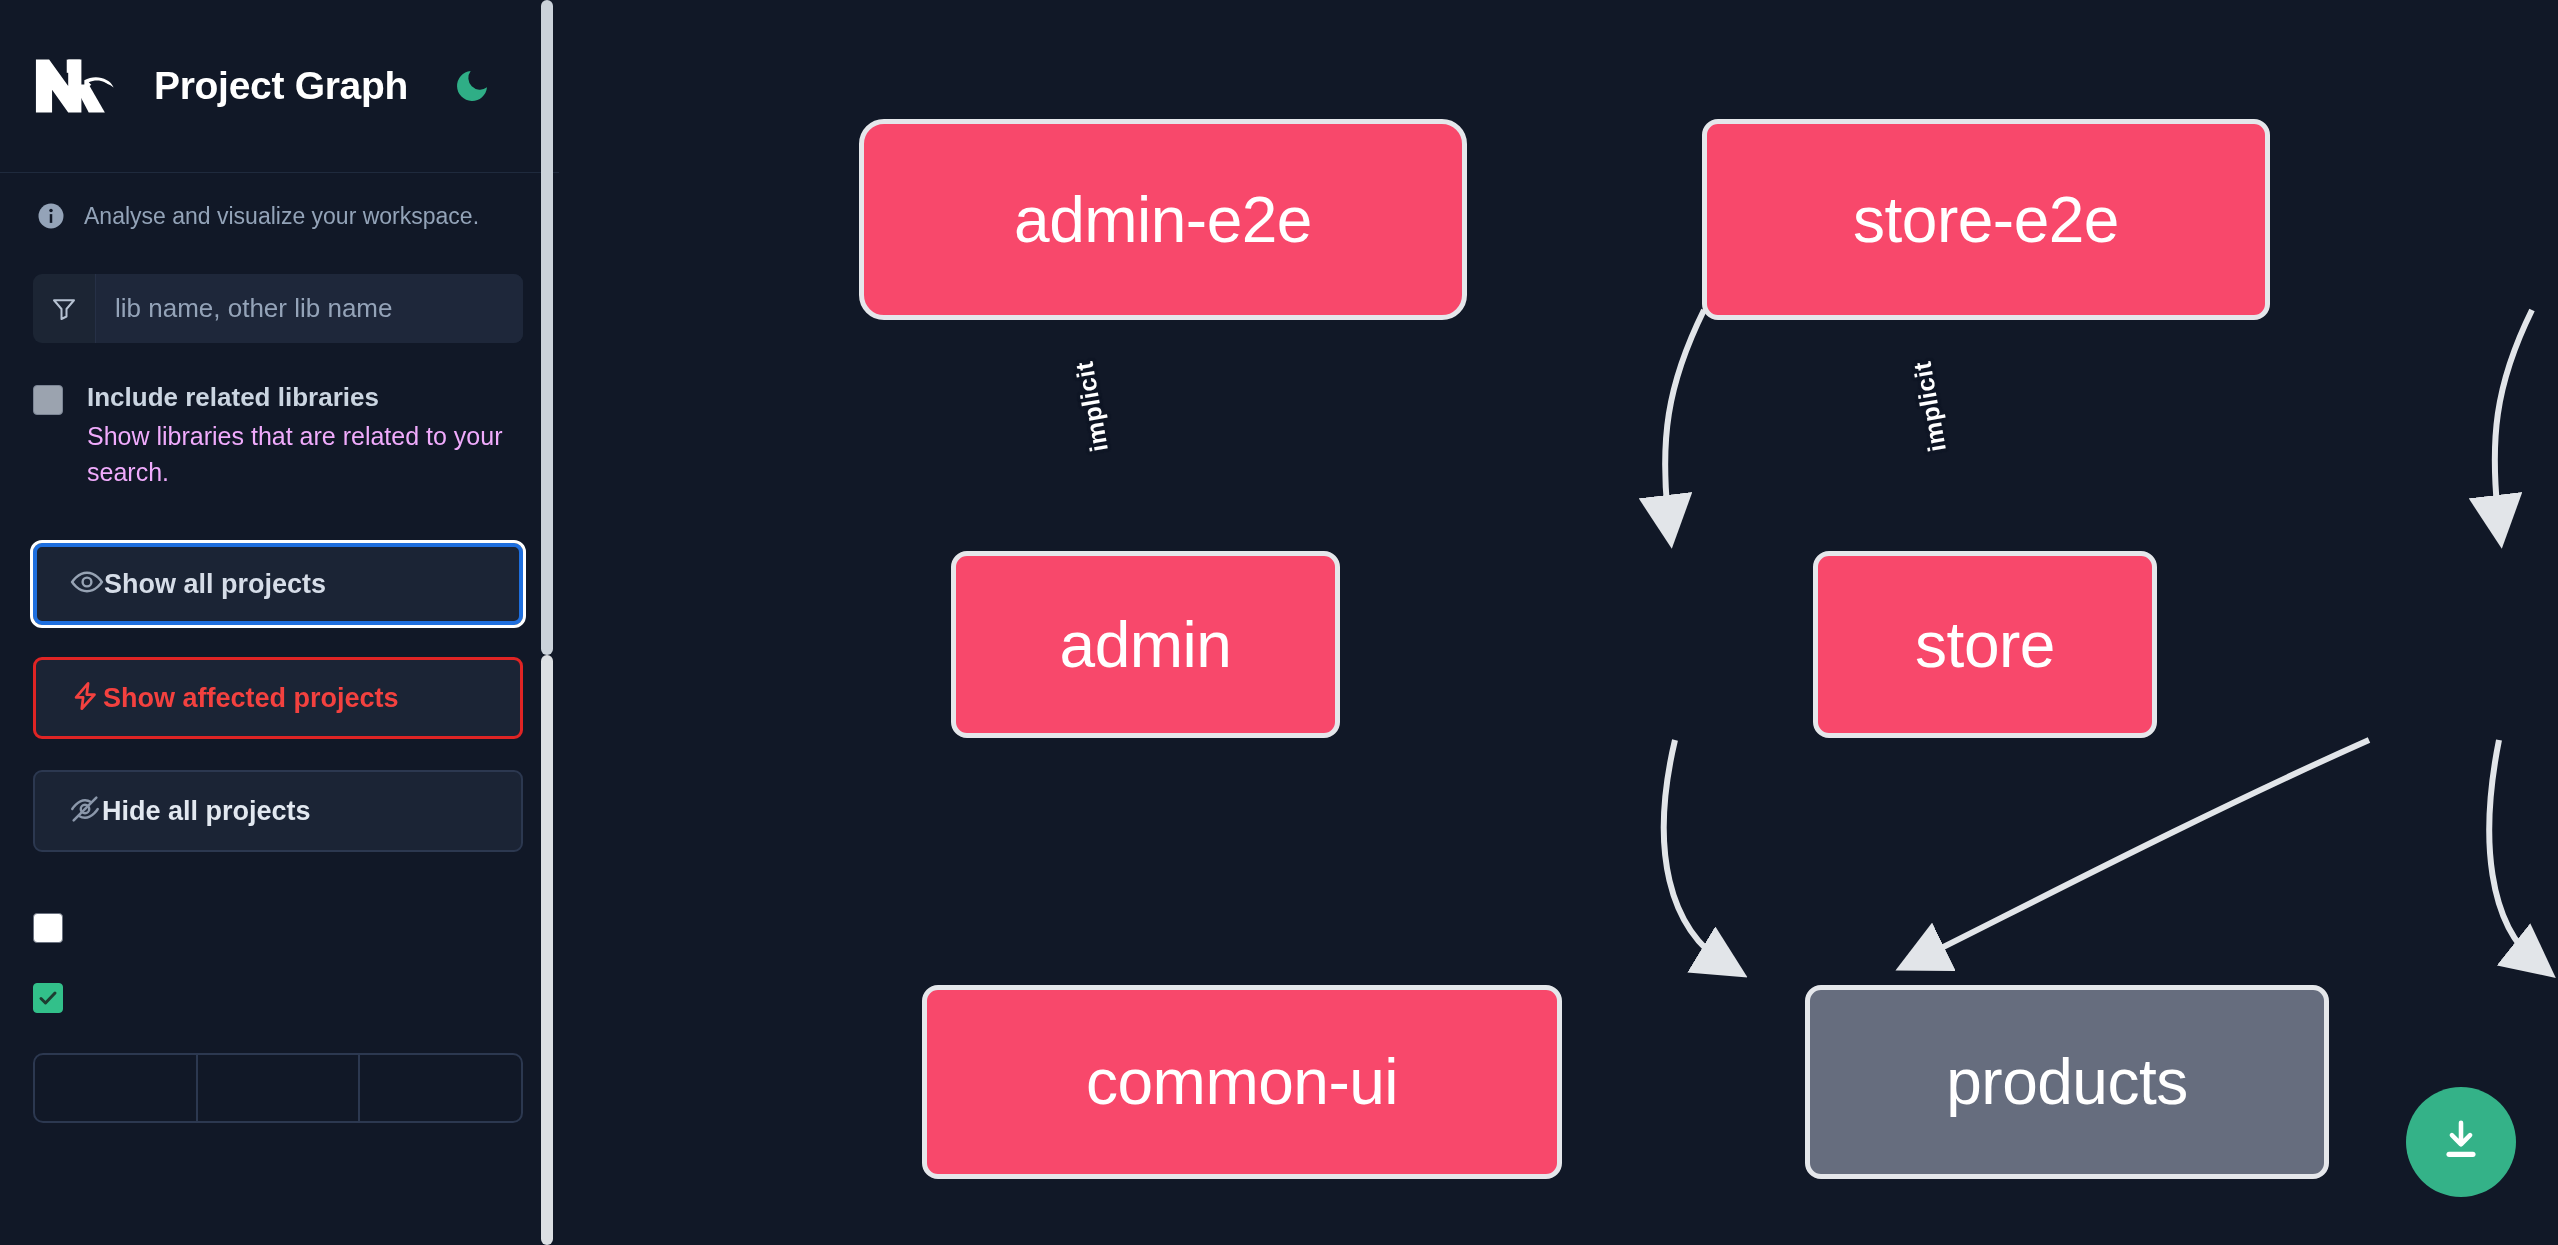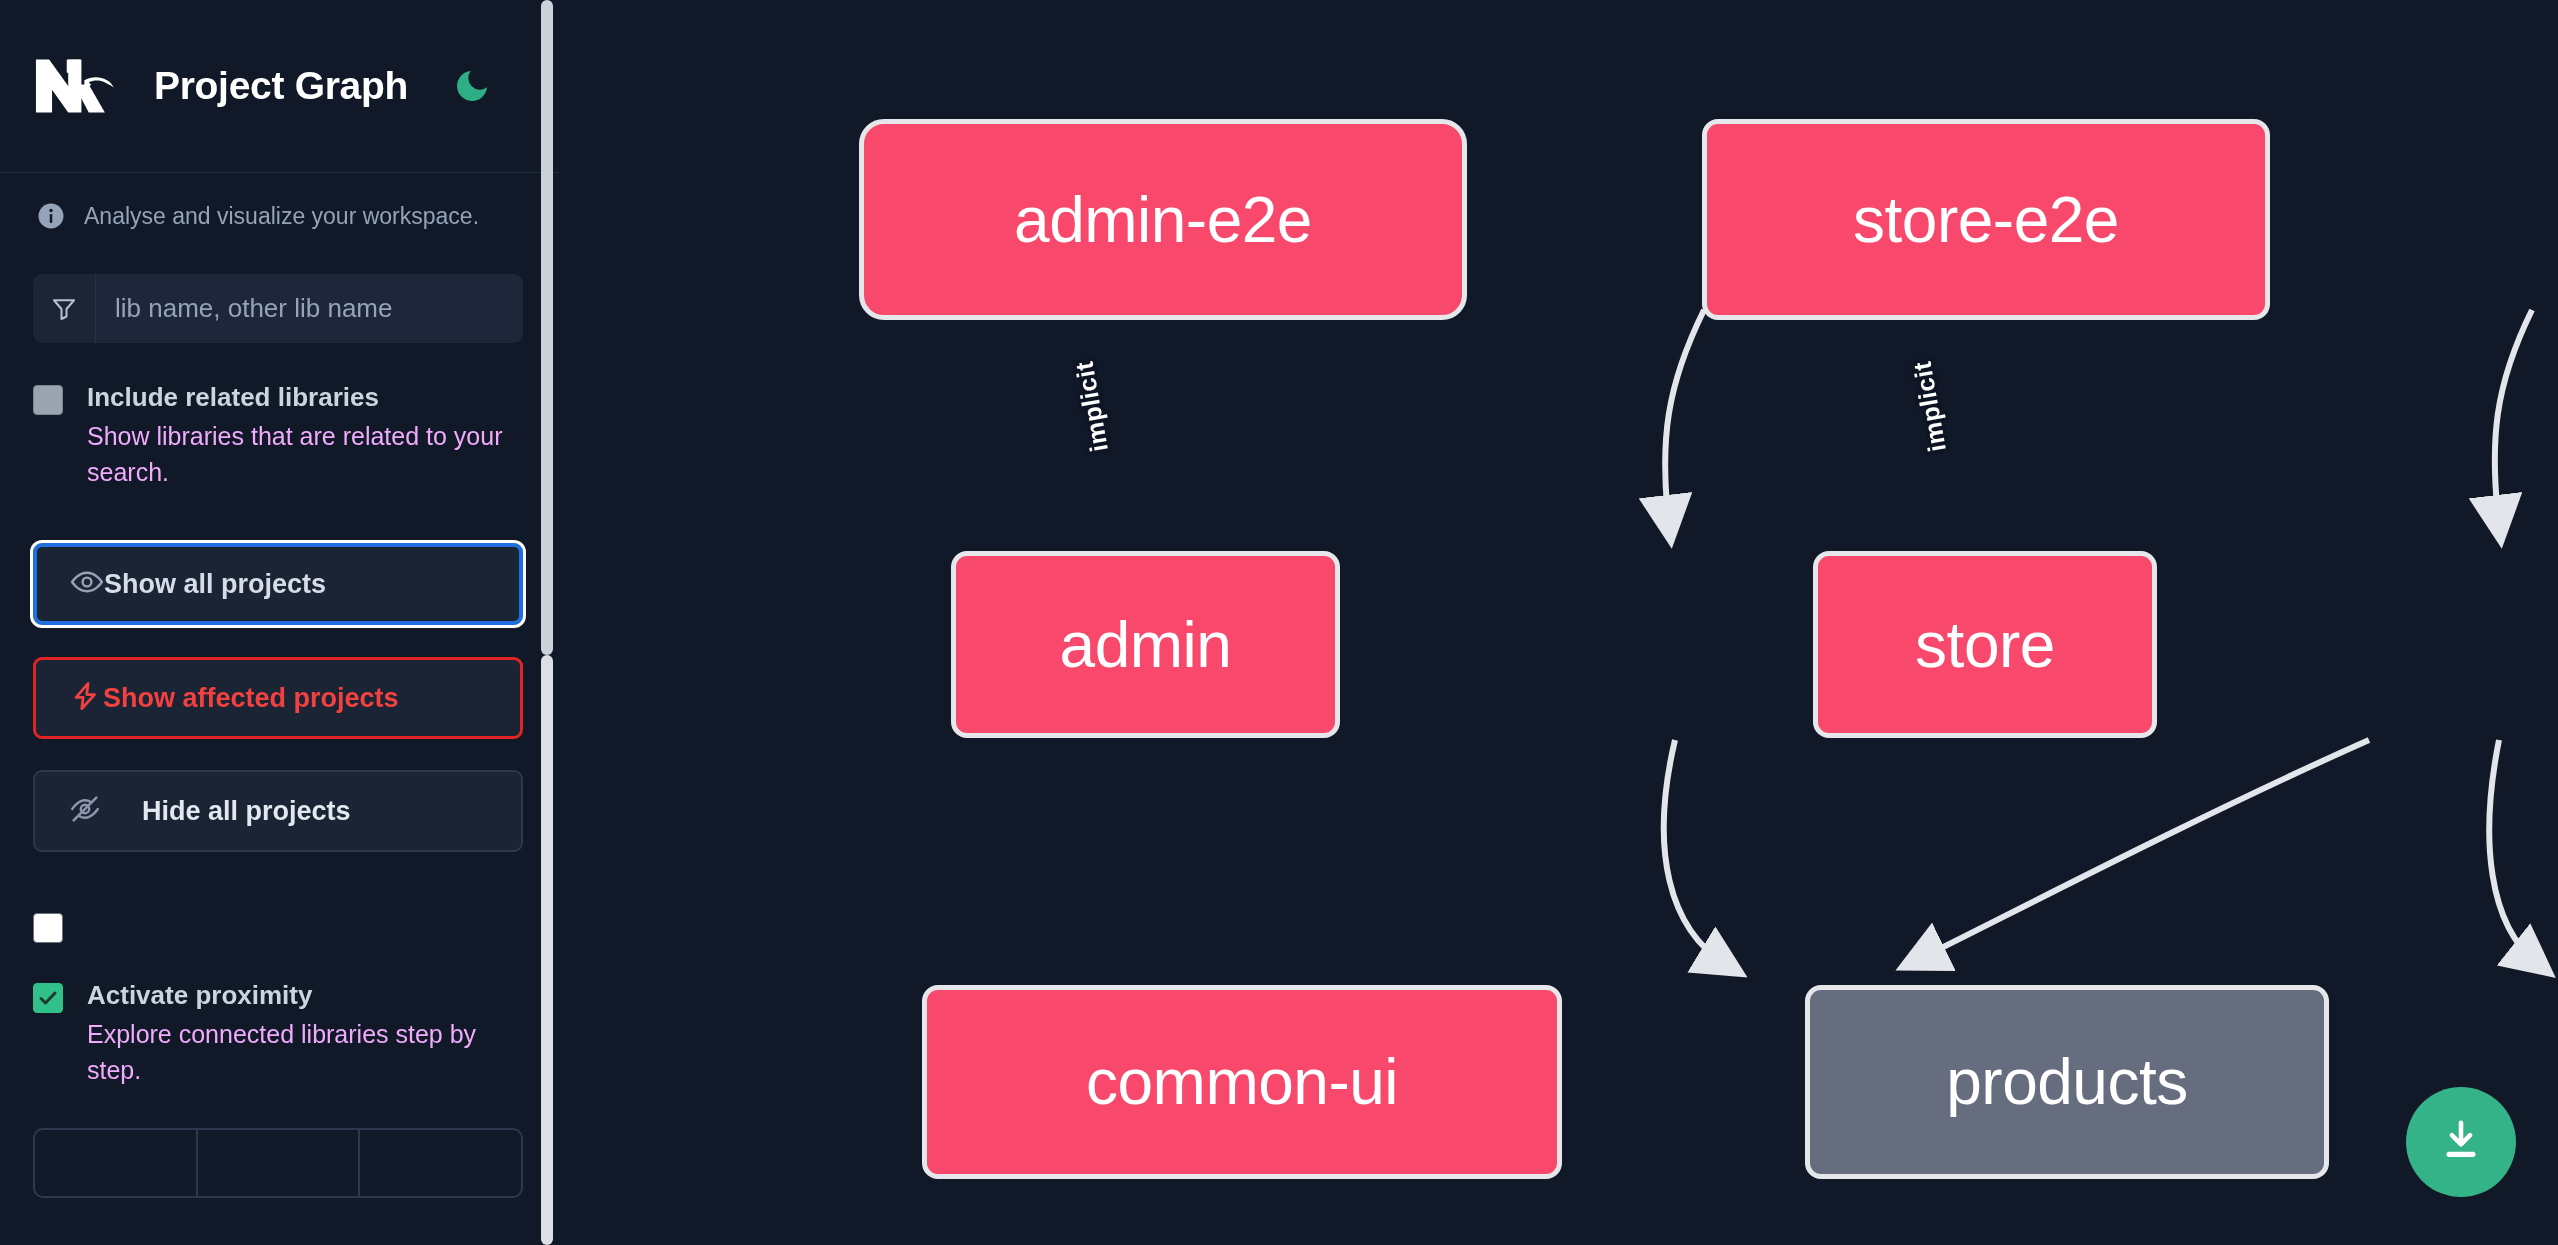--- a/index.html
+++ b/index.html
@@ -103,21 +103,21 @@
   .btn.show-all {
     margin-top: 53px;
     border: 4px solid #1f6fde;
     outline: 3px solid #ffffff;
     outline-offset: 0px;
   }
   .btn.show-all .btn-label { color: #d6dde8; }
   .btn.affected { margin-top: 32px; border: 3px solid #e02424; }
   .btn.affected .btn-label { color: #f3413f; }
   .btn.hide-all { margin-top: 31px; border: 2px solid #2c3850; }
-  .btn.hide-all .btn-label { color: #e2e8f0; margin-left: 40px; }
+  .btn.hide-all .btn-label { color: #e2e8f0; }
 
   .bottom-seg {
     margin: 40px 36px 0 33px;
     height: 70px;
     border: 2px solid #2c3850;
     border-radius: 10px;
     display: flex;
   }
   .seg-cell { flex: 1 1 0; border-right: 2px solid #2c3850; }
   .seg-cell:last-child { border-right: 0; }
@@ -269,24 +269,20 @@
       <div class="check-block" style="margin-top:56px">
         <span class="cb white"></span>
       </div>
 
       <div class="check-block" style="margin-top:35px">
         <span class="cb green">
           <svg viewBox="0 0 24 24" width="24" height="24" aria-hidden="true">
             <path d="M5 12.5l4.5 4.5L19 7" fill="none" stroke="#1d3d31" stroke-width="3" stroke-linecap="round" stroke-linejoin="round"></path>
           </svg>
         </span>
-        <div class="cb-texts">
-          <div class="cb-label">Activate proximity</div>
-          <div class="cb-desc">Explore connected libraries step by step.</div>
-        </div>
       </div>
 
       <div class="bottom-seg">
         <span class="seg-cell"></span>
         <span class="seg-cell"></span>
         <span class="seg-cell"></span>
       </div>
 
     </div>
 

